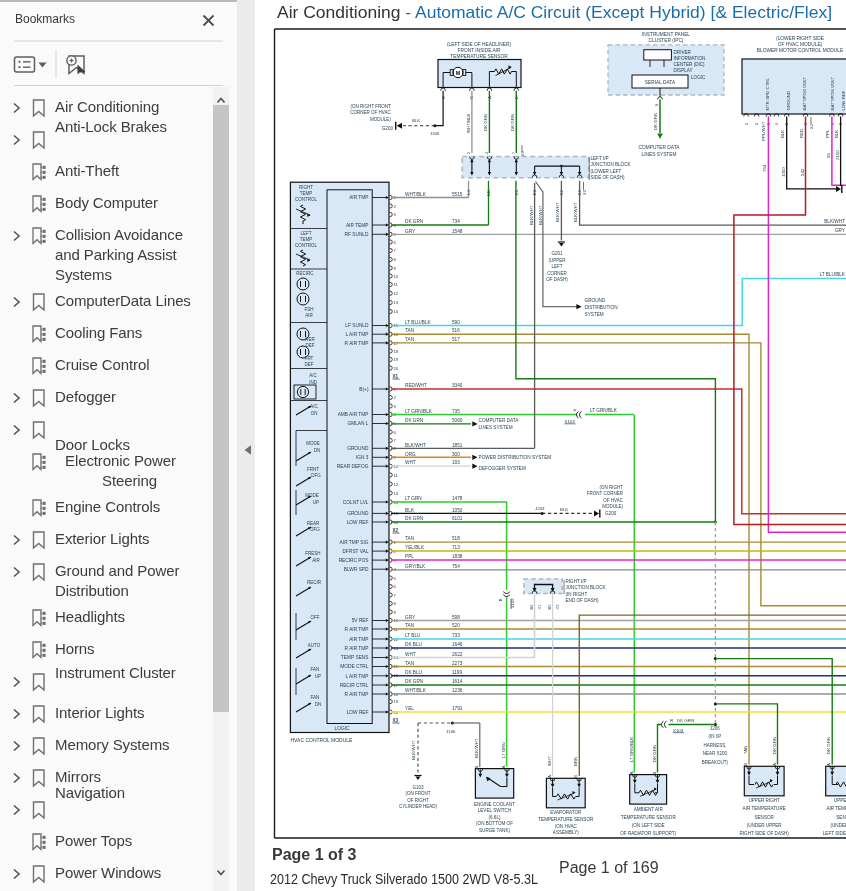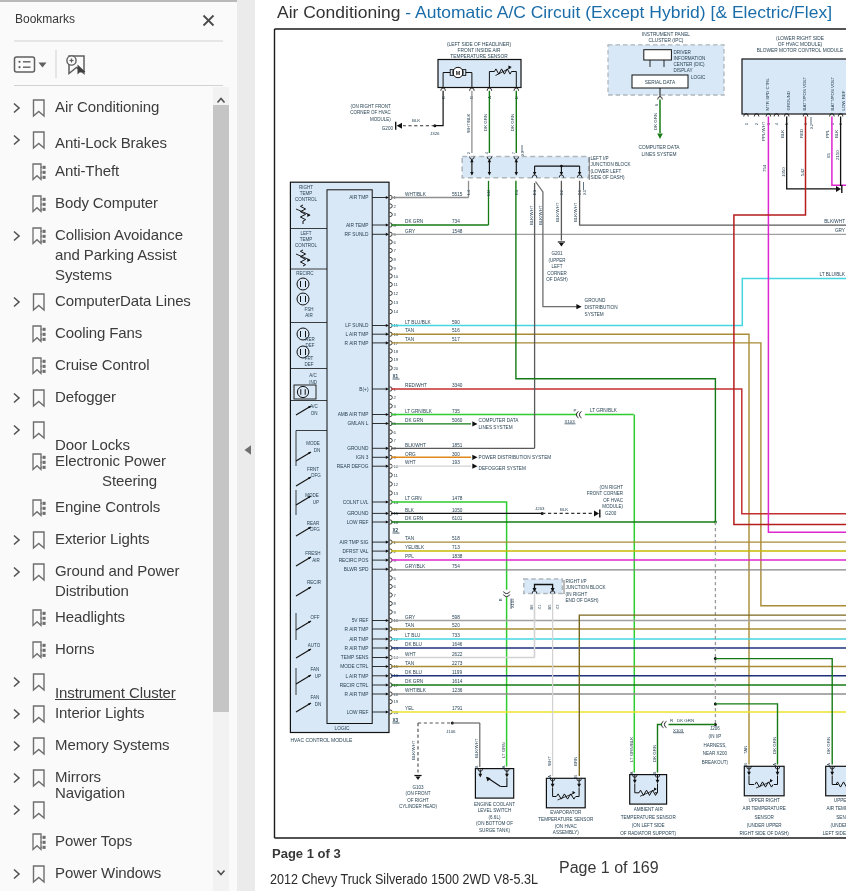--- a/index.html
+++ b/index.html
@@ -128,48 +128,48 @@
 <rect x="42.5" y="835.8" width="3.1" height="3.1" fill="#6e6e6e"></rect>
 <line x1="40.5" y1="837.3" x2="42.0" y2="837.3" stroke="#6e6e6e" stroke-width="1" stroke-linecap="butt"></line>
 <rect x="42.5" y="840.8" width="3.1" height="3.1" fill="#6e6e6e"></rect>
 <line x1="40.5" y1="842.3" x2="42.0" y2="842.3" stroke="#6e6e6e" stroke-width="1" stroke-linecap="butt"></line>
 <rect x="42.5" y="845.8" width="3.1" height="3.1" fill="#6e6e6e"></rect>
 <line x1="40.5" y1="847.3" x2="42.0" y2="847.3" stroke="#6e6e6e" stroke-width="1" stroke-linecap="butt"></line>
 <path d="M14,869.5 l5,4.5 l-5,4.5" stroke="#555" stroke-width="1.6" fill="none"></path>
 <path d="M33.5,866 h10.5 v16 l-5.25,-4.6 l-5.25,4.6 z" stroke="#6e6e6e" stroke-width="1.4" fill="none"></path>
 </svg>
 <div class="bm" style="top:98px;">Air Conditioning</div>
-<div class="bm" style="top:134px;">Anti-Lock Brakes</div>
+<div class="bm" style="top:118px;">Anti-Lock Brakes</div>
 <div class="bm" style="top:162px;">Anti-Theft</div>
 <div class="bm" style="top:194px;">Body Computer</div>
 <div class="bm" style="top:226px;">Collision Avoidance</div>
 <div class="bm" style="top:246px;">and Parking Assist</div>
 <div class="bm" style="top:266px;">Systems</div>
 <div class="bm" style="top:292px;">ComputerData Lines</div>
 <div class="bm" style="top:324px;">Cooling Fans</div>
 <div class="bm" style="top:356px;">Cruise Control</div>
 <div class="bm" style="top:388px;">Defogger</div>
 <div class="bm" style="top:436px;">Door Locks</div>
-<div class="bm" style="top:452px;">Electronic Power</div>
+<div class="bm" style="top:452px;margin-left:10px;">Electronic Power</div>
 <div class="bm" style="top:472px;margin-left:47px;">Steering</div>
 <div class="bm" style="top:498px;">Engine Controls</div>
 <div class="bm" style="top:530px;">Exterior Lights</div>
 <div class="bm" style="top:562px;">Ground and Power</div>
 <div class="bm" style="top:582px;">Distribution</div>
 <div class="bm" style="top:608px;">Headlights</div>
 <div class="bm" style="top:640px;">Horns</div>
-<div class="bm" style="top:684px;text-decoration:underline;">Instrument Cluster</div>
+<div class="bm" style="top:664px;">Instrument Cluster</div>
 <div class="bm" style="top:704px;">Interior Lights</div>
 <div class="bm" style="top:736px;">Memory Systems</div>
 <div class="bm" style="top:768px;">Mirrors</div>
 <div class="bm" style="top:784px;">Navigation</div>
 <div class="bm" style="top:832px;">Power Tops</div>
 <div class="bm" style="top:864px;">Power Windows</div>
 <div class="abs" id="title" style="left:277px;top:3px;font-size:16.5px;color:#333;white-space:nowrap;transform-origin:0 0;transform:scaleX(1.06);">Air Conditioning <span style="color:#1a6da8">- Automatic A/C Circuit (Except Hybrid) [&amp; Electric/Flex]</span></div>
-<div class="abs" style="left:272px;top:846px;font-size:13px;font-weight:bold;color:#383838;">Page 1 of 3</div>
+<div class="abs" style="left:272px;top:846px;font-size:16px;font-weight:bold;color:#383838;">Page 1 of 3</div>
 <div class="abs" style="left:559px;top:858.5px;font-size:16px;color:#383838;">Page 1 of 169</div>
 <div class="abs" id="vline" style="left:270px;top:870.5px;font-size:14.5px;color:#2b2b2b;white-space:nowrap;transform-origin:0 0;transform:scaleX(0.868);">2012 Chevy Truck Silverado 1500 2WD V8-5.3L</div>
 <svg class="abs" width="846" height="891" viewBox="0 0 846 891" style="left:0;top:0" font-family="Liberation Sans, sans-serif">
 <line x1="274.5" y1="29" x2="846" y2="29" stroke="#1a1a1a" stroke-width="1.4" stroke-linecap="butt"></line>
 <line x1="274.5" y1="29" x2="274.5" y2="838" stroke="#1a1a1a" stroke-width="1.4" stroke-linecap="butt"></line>
 <line x1="274.5" y1="838" x2="846" y2="838" stroke="#1a1a1a" stroke-width="1.4" stroke-linecap="butt"></line>
 <rect x="290.4" y="182.2" width="98.6" height="550.3" fill="#d9e8f6" stroke="#111" stroke-width="1.2"></rect>
 <rect x="327" y="189.8" width="45.2" height="533.7" fill="#d9e8f6" stroke="#111" stroke-width="1.0"></rect>
 <text x="334.5" y="730.3" font-size="4.8" text-anchor="start" fill="#1f3b4d" font-weight="normal">LOGIC</text>
 <text x="290.5" y="741.5" font-size="5.0" text-anchor="start" fill="#1f3b4d" font-weight="normal">HVAC CONTROL MODULE</text>

